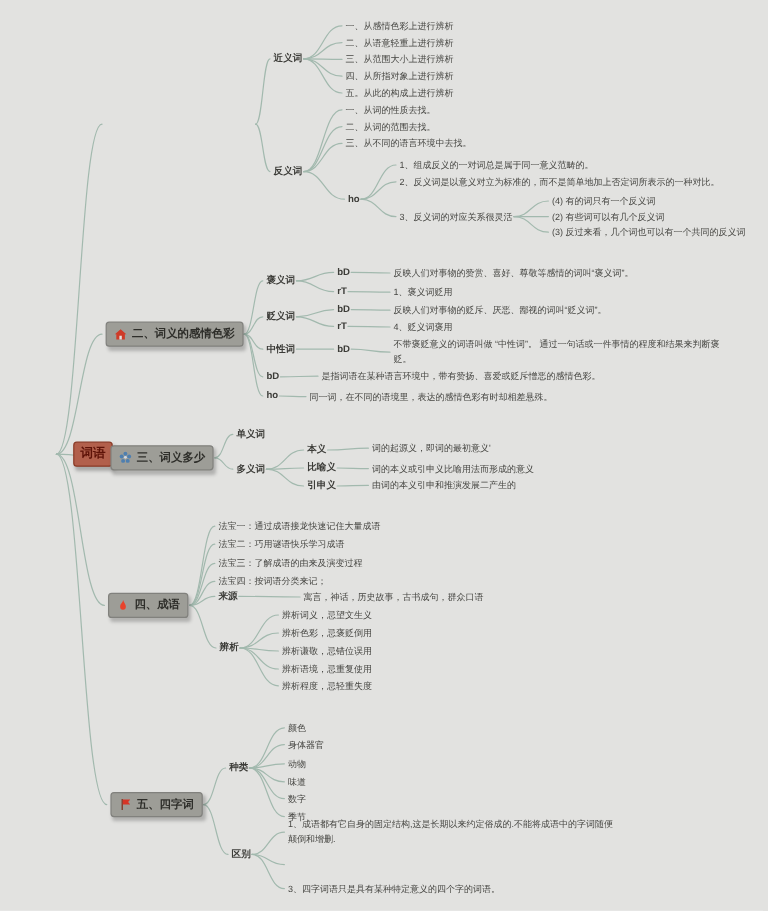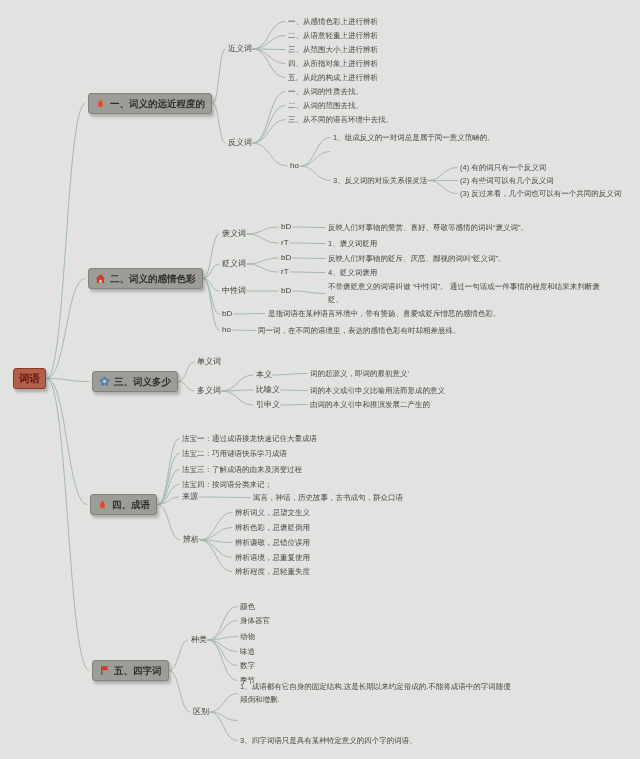--- a/index.html
+++ b/index.html
@@ -12,24 +12,24 @@
   #wires { position:absolute; left:0; top:0; }
   .topic {
     position:absolute; display:flex; align-items:center; gap:4px;
     background:#9d9d97; border:1px solid #81817d; border-radius:3px;
     padding:3px 6px; font-size:9.5px; font-weight:bold; color:#2e2e2a;
     box-shadow:2px 3px 3px rgba(0,0,0,.22); white-space:nowrap; line-height:13px;
   }
   .root {
     position:absolute; background:#b2604c; border:1px solid #8a3a26;
     border-radius:3px; padding:3px 5px; font-size:10.5px; font-weight:bold;
-    color:#5e1308; box-shadow:2px 3px 3px rgba(0,0,0,.25); white-space:nowrap; line-height:13px;
+    color:#5e1308; box-shadow:2px 3px 3px rgba(0,0,0,.25); white-space:nowrap; line-height:13px;margin-left:48px;
   }
   .cat {
-    position:absolute; font-size:8px; font-weight:normal; color:#3c3c38;
+    position:absolute; font-size:8px; font-weight:bold; color:#3c3c38;
     white-space:nowrap; line-height:12px;
   }
   .leaf {
     position:absolute; font-size:7.5px; color:#464642;
     white-space:nowrap; line-height:11px;
   }
   .wrap { white-space:normal; line-height:12.5px; }
   .icon { display:inline-flex; width:11px; height:11px; flex:none; }
   .icon svg { width:11px; height:11px; }
 </style>
@@ -105,43 +105,36 @@
       <path d="M208,640 C222.5,640 222.5,665.5 237,665.5" fill="none" stroke="#a2b9ae" stroke-width="1" stroke-linecap="round"></path>
       <path d="M208,640 C222.5,640 222.5,680.5 237,680.5" fill="none" stroke="#a2b9ae" stroke-width="1" stroke-linecap="round"></path>
       <path d="M169.5,670.5 C179.75,670.5 179.75,712 190,712" fill="none" stroke="#a2b9ae" stroke-width="1" stroke-linecap="round"></path>
       <path d="M210,712 C223.5,712 223.5,693.5 237,693.5" fill="none" stroke="#a2b9ae" stroke-width="1" stroke-linecap="round"></path>
       <path d="M210,712 C223.5,712 223.5,720.5 237,720.5" fill="none" stroke="#a2b9ae" stroke-width="1" stroke-linecap="round"></path>
       <path d="M210,712 C223.5,712 223.5,740.5 237,740.5" fill="none" stroke="#a2b9ae" stroke-width="1" stroke-linecap="round"></path>
     </svg>
 
   <div class="root" id="root" style="left:13px;top:368px">词语</div>
 
-  <div class="topic" id="b1" style="left:88px;top:93px">
-    <span class="icon">
-        <svg viewBox="0 0 12 12">
-          <path d="M6 .8C6.3 3 3.4 4.2 3.4 7a2.6 2.9 0 0 0 5.2 0C8.6 4.8 6.9 3.8 6 .8Z" fill="#e8432b"></path>
-        </svg>
-      </span>
-    <span>一、词义的远近程度的</span>
-  </div>
 
   <div class="cat" id="b1-jyc" style="left:228px;top:43px">近义词</div>
   <div class="leaf" id="b1-jyc-0" style="left:288px;top:16px">一、从感情色彩上进行辨析</div>
   <div class="leaf" id="b1-jyc-1" style="left:288px;top:30px">二、从语意轻重上进行辨析</div>
   <div class="leaf" id="b1-jyc-2" style="left:288px;top:44px">三、从范围大小上进行辨析</div>
   <div class="leaf" id="b1-jyc-3" style="left:288px;top:58px">四、从所指对象上进行辨析</div>
   <div class="leaf" id="b1-jyc-4" style="left:288px;top:72px">五。从此的构成上进行辨析</div>
 
   <div class="cat" id="b1-fyc" style="left:228px;top:137px">反义词</div>
   <div class="leaf" id="b1-fyc-0" style="left:288px;top:86px">一、从词的性质去找。</div>
   <div class="leaf" id="b1-fyc-1" style="left:288px;top:100px">二、从词的范围去找。</div>
   <div class="leaf" id="b1-fyc-2" style="left:288px;top:114px">三、从不同的语言环境中去找。</div>
 
   <div class="cat" id="b1-ho" style="left:290px;top:160px">ho</div>
   <div class="leaf" id="b1-ho-0" style="left:333px;top:132px">1、组成反义的一对词总是属于同一意义范畴的。</div>
+  <div class="leaf" id="b1-ho-1" style="left:333px;top:146px">2、反义词是以意义对立为标准的，而不是简单地加上否定词所表示的一种对比。</div>
   <div class="leaf" id="b1-ho3" style="left:333px;top:175px">3、反义词的对应关系很灵活</div>
   <div class="leaf" id="b1-ho3-0" style="left:460px;top:162px">(4)  有的词只有一个反义词</div>
   <div class="leaf" id="b1-ho3-1" style="left:460px;top:175px">(2)  有些词可以有几个反义词</div>
   <div class="leaf" id="b1-ho3-2" style="left:460px;top:188px">(3)  反过来看，几个词也可以有一个共同的反义词</div>
 
   <div class="topic" id="b2" style="left:88px;top:268px">
     <span class="icon">
         <svg viewBox="0 0 12 12">
           <path d="M6 1.4 11.2 6H9.9v4.8H2.1V6H.8Z" fill="#cf3b28"></path>
           <rect x="4.9" y="7.4" width="2.2" height="3.4" fill="#e2e2e0"></rect>

